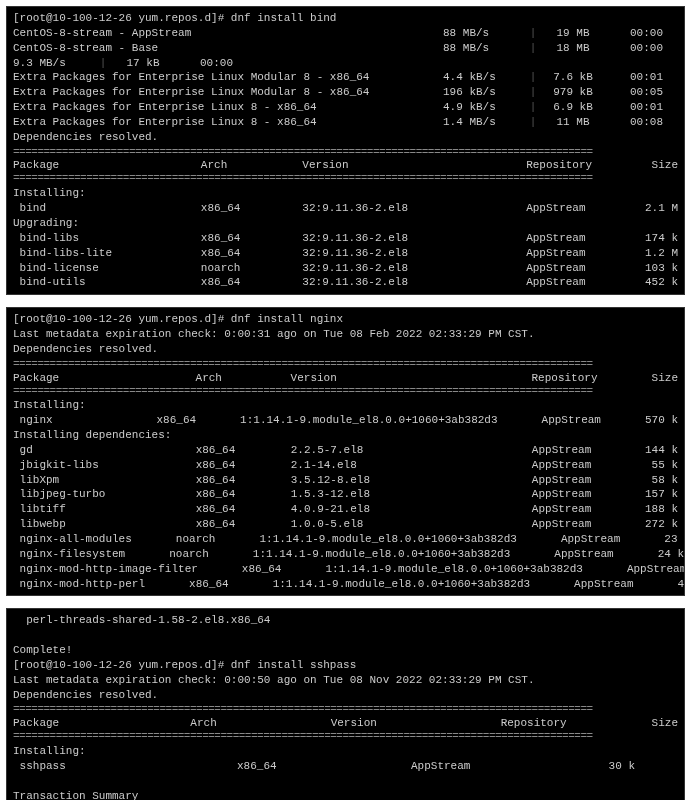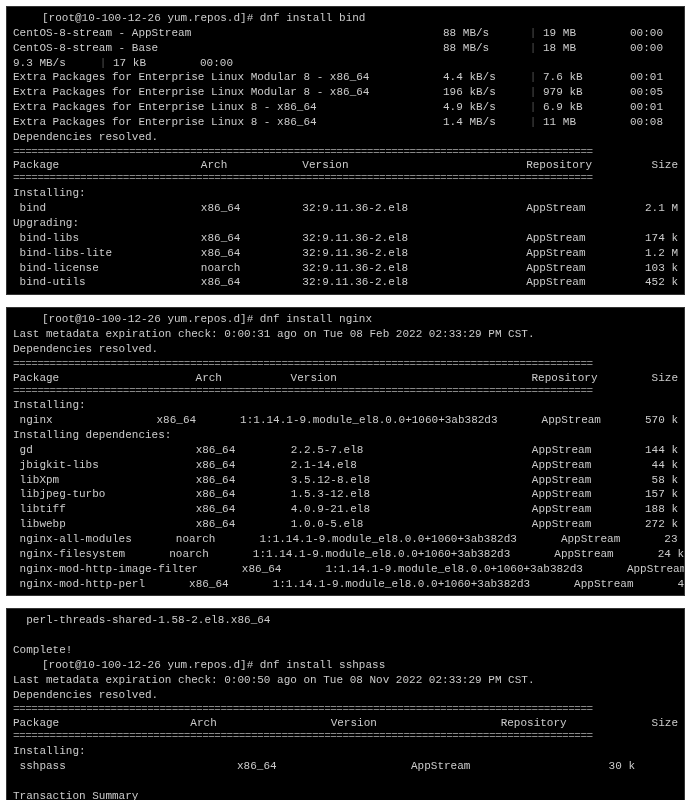--- a/index.html
+++ b/index.html
@@ -12,21 +12,21 @@
     padding: 6px;
   }
   .panel {
     background: #000;
     border: 1px solid #333;
     margin-bottom: 12px;
     padding: 4px 6px;
     overflow: hidden;
   }
   .line { white-space: pre; line-height: 1.35; color: #ccc; }
-  .prompt { color: #ccc; margin-left: 29px; }
+  .prompt { color: #ccc; }
   .sep { color: #888; letter-spacing: -0.5px; }
   .hdr { color: #ccc; }
   .row { display: flex; gap: 44px; }
   .c-pkg   { width: 200px; }
   .c-arch  { width: 80px; }
   .c-ver   { width: 250px; }
   .c-repo  { width: 100px; }
   .c-size  { width: 50px; text-align: right; }
   .c-pkgN  { width: 190px; }
   .c-archN { width: 70px; }
@@ -35,21 +35,21 @@
   .c-sizeN { width: 50px; text-align: right; }
   .c-pkgS  { width: 180px; }
   .c-archS { width: 130px; }
   .c-verS  { width: 170px; }
   .c-repoS { width: 130px; }
   .c-sizeS { width: 50px; text-align: right; }
   .dl-row { display: flex; }
   .dl-name { width: 430px; }
   .dl-speed { width: 80px; text-align: left; }
   .dl-bar { width: 20px; text-align: center; color: #555;}
-  .dl-size { width: 60px; text-align: left; }
+  .dl-size { width: 60px; text-align: center; }
   .dl-time { width: 60px; text-align: right; }
 </style>
 </head>
 <body>
 
 <div class="panel">
   <div class="line prompt">[root@10-100-12-26 yum.repos.d]# dnf install bind</div>
   <div id="p1-dl">
       <div class="dl-row line"><span class="dl-name">CentOS-8-stream - AppStream</span><span class="dl-speed">88 MB/s</span><span class="dl-bar">|</span><span class="dl-size">19 MB</span><span class="dl-time">00:00</span></div>
       <div class="dl-row line"><span class="dl-name">CentOS-8-stream - Base</span><span class="dl-speed">88 MB/s</span><span class="dl-bar">|</span><span class="dl-size">18 MB</span><span class="dl-time">00:00</span></div>
@@ -95,21 +95,21 @@
     <span class="c-sizeN">Size</span>
   </div>
   <div class="line sep">===============================================================================================</div>
   <div class="line">Installing:</div>
   <div id="p2-install">
       <div class="row line"><span class="c-pkgN"> nginx</span><span class="c-archN">x86_64</span><span class="c-verN">1:1.14.1-9.module_el8.0.0+1060+3ab382d3</span><span class="c-repoN">AppStream</span><span class="c-sizeN">570 k</span></div>
     </div>
   <div class="line">Installing dependencies:</div>
   <div id="p2-deps">
       <div class="row line"><span class="c-pkgN"> gd</span><span class="c-archN">x86_64</span><span class="c-verN">2.2.5-7.el8</span><span class="c-repoN">AppStream</span><span class="c-sizeN">144 k</span></div>
-      <div class="row line"><span class="c-pkgN"> jbigkit-libs</span><span class="c-archN">x86_64</span><span class="c-verN">2.1-14.el8</span><span class="c-repoN">AppStream</span><span class="c-sizeN">44 k</span></div>
+      <div class="row line"><span class="c-pkgN"> jbigkit-libs</span><span class="c-archN">x86_64</span><span class="c-verN">2.1-14.el8</span><span class="c-repoN">AppStream</span><span class="c-sizeN">55 k</span></div>
       <div class="row line"><span class="c-pkgN"> libXpm</span><span class="c-archN">x86_64</span><span class="c-verN">3.5.12-8.el8</span><span class="c-repoN">AppStream</span><span class="c-sizeN">58 k</span></div>
       <div class="row line"><span class="c-pkgN"> libjpeg-turbo</span><span class="c-archN">x86_64</span><span class="c-verN">1.5.3-12.el8</span><span class="c-repoN">AppStream</span><span class="c-sizeN">157 k</span></div>
       <div class="row line"><span class="c-pkgN"> libtiff</span><span class="c-archN">x86_64</span><span class="c-verN">4.0.9-21.el8</span><span class="c-repoN">AppStream</span><span class="c-sizeN">188 k</span></div>
       <div class="row line"><span class="c-pkgN"> libwebp</span><span class="c-archN">x86_64</span><span class="c-verN">1.0.0-5.el8</span><span class="c-repoN">AppStream</span><span class="c-sizeN">272 k</span></div>
       <div class="row line"><span class="c-pkgN"> nginx-all-modules</span><span class="c-archN">noarch</span><span class="c-verN">1:1.14.1-9.module_el8.0.0+1060+3ab382d3</span><span class="c-repoN">AppStream</span><span class="c-sizeN">23 k</span></div>
       <div class="row line"><span class="c-pkgN"> nginx-filesystem</span><span class="c-archN">noarch</span><span class="c-verN">1:1.14.1-9.module_el8.0.0+1060+3ab382d3</span><span class="c-repoN">AppStream</span><span class="c-sizeN">24 k</span></div>
       <div class="row line"><span class="c-pkgN"> nginx-mod-http-image-filter</span><span class="c-archN">x86_64</span><span class="c-verN">1:1.14.1-9.module_el8.0.0+1060+3ab382d3</span><span class="c-repoN">AppStream</span><span class="c-sizeN">35 k</span></div>
       <div class="row line"><span class="c-pkgN"> nginx-mod-http-perl</span><span class="c-archN">x86_64</span><span class="c-verN">1:1.14.1-9.module_el8.0.0+1060+3ab382d3</span><span class="c-repoN">AppStream</span><span class="c-sizeN">46 k</span></div>
     </div>
 </div>

